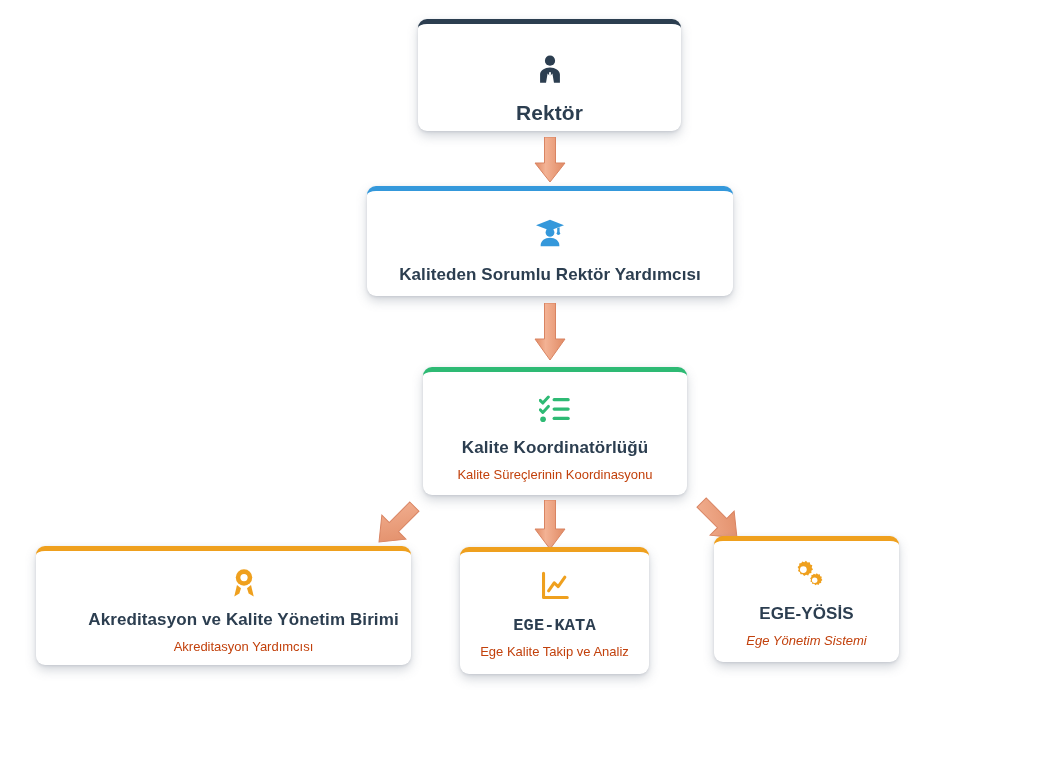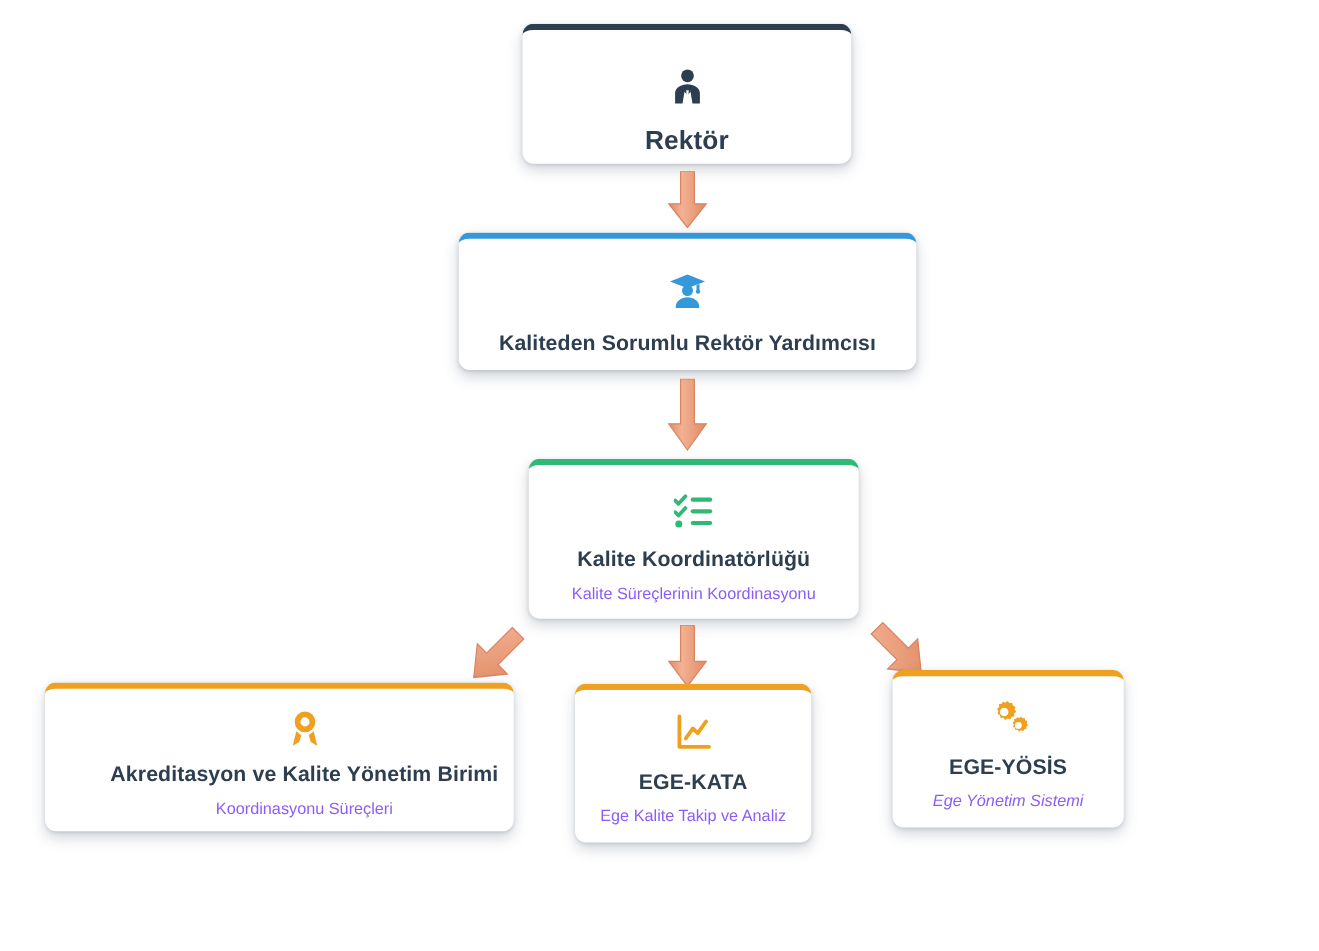--- a/index.html
+++ b/index.html
@@ -36,21 +36,21 @@
     line-height: 0;
     display: block;
   }
   .node-title {
     font-weight: bold;
     color: #2c3e50;
     letter-spacing: .1px;
     white-space: nowrap;
   }
   .node-subtitle {
-    color: #8b5cf6;
+    color: #c2410c;
     white-space: nowrap;
   }
 
   
   #node-rektor {
     left: 418px; top: 19px; width: 263px; height: 112px;
     border-top-color: #2c3e50;
   }
   #node-rektor .node-icon { margin-top: 29px; }
   #node-rektor .node-title { font-size: 21px; margin-top: 14px; }
@@ -78,21 +78,21 @@
   }
   #node-akreditasyon .node-icon { margin-top: 17px; }
   #node-akreditasyon .node-title { font-size: 17px; margin-top: 12px; }
   #node-akreditasyon .node-subtitle { font-size: 13px; margin-top: 9px; }
 
   #node-ege-kata {
     left: 460px; top: 547px; width: 189px; height: 127px;
     border-top-color: #efa01e;
   }
   #node-ege-kata .node-icon { margin-top: 18px; }
-  #node-ege-kata .node-title { font-size: 17px; margin-top: 14px; }
+  #node-ege-kata .node-title { font-size: 17px; margin-top: 14px; font-family: Liberation Mono, monospace; }
   #node-ege-kata .node-subtitle { font-size: 13px; margin-top: 9px; }
 
   #node-ege-yosis {
     left: 714px; top: 536px; width: 185px; height: 126px;
     border-top-color: #efa01e;
   }
   #node-ege-yosis .node-icon { margin-top: 19px; }
   #node-ege-yosis .node-title { font-size: 17px; margin-top: 14px; }
   #node-ege-yosis .node-subtitle { font-size: 13px; margin-top: 9px; font-style: italic; }
 
@@ -221,21 +221,21 @@
   <div class="node-card" id="node-akreditasyon">
     <span class="node-icon">
       <svg width="28" height="30" viewBox="0 0 22 24" fill="#efa01e" aria-hidden="true">
         <circle cx="11" cy="7.6" r="6.6"></circle>
         <circle cx="11" cy="7.6" r="2.9" fill="#ffffff"></circle>
         <path d="M5.4 13.6 L3.2 22.8 L7.3 20.4 L8.6 16.2 Z"></path>
         <path d="M16.6 13.6 L18.8 22.8 L14.7 20.4 L13.4 16.2 Z"></path>
       </svg>
     </span>
     <div class="node-title">Akreditasyon ve Kalite Yönetim Birimi</div>
-    <div class="node-subtitle">Koordinasyonu Süreçleri</div>
+    <div class="node-subtitle">Akreditasyon Yardımcısı</div>
   </div>
 
   <div class="node-card" id="node-ege-kata">
     <span class="node-icon">
       <svg width="32" height="32" viewBox="0 0 24 24" fill="none" aria-hidden="true">
         <path d="M3.4 2.4 V20.6 H21.2" stroke="#efa01e" stroke-width="2.3" stroke-linecap="round" stroke-linejoin="round"></path>
         <path d="M7.2 15.6 L11.4 9.6 L14.4 12.4 L19.4 5.4" stroke="#efa01e" stroke-width="2.3" stroke-linecap="round" stroke-linejoin="round"></path>
       </svg>
     </span>
     <div class="node-title">EGE-KATA</div>

